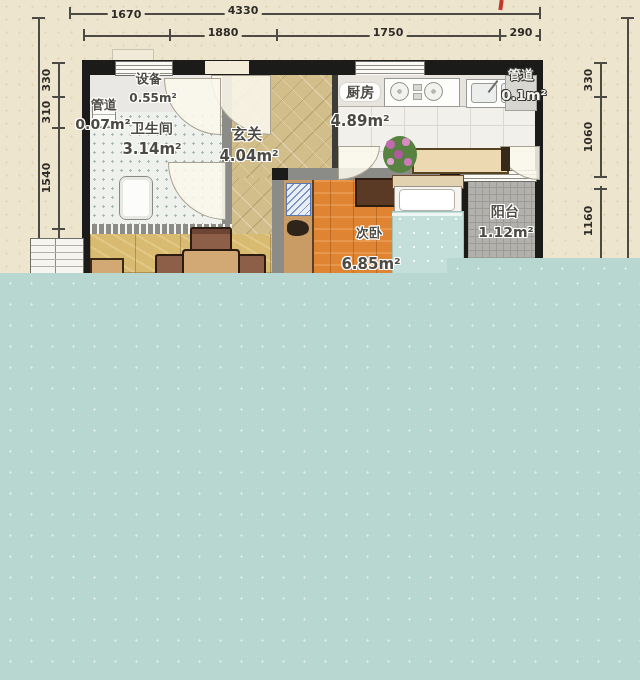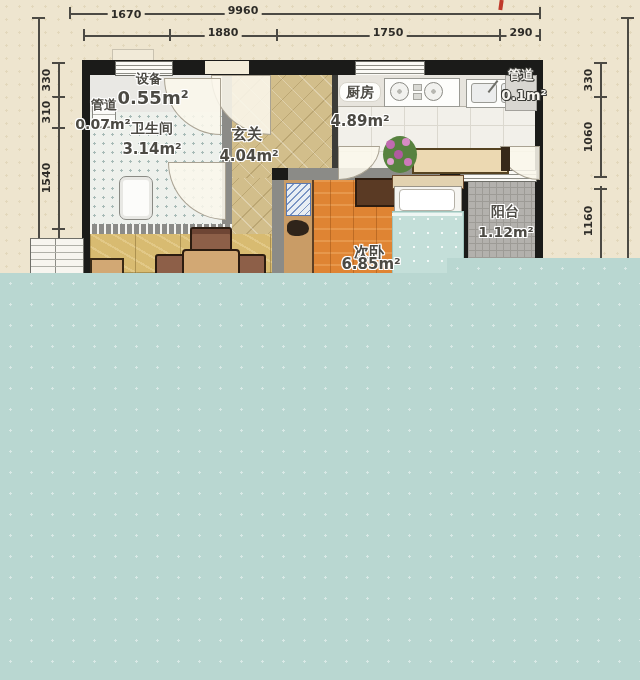--- a/index.html
+++ b/index.html
@@ -48,21 +48,21 @@
   .dot{position:absolute;border-radius:50%;}
 </style>
 </head>
 <body>
 
 <div id="stage">
 
   <div class="dimline" style="left:70px;top:13px;width:471px;height:2px"></div>
   <div class="dimline" style="left:69px;top:7px;width:2px;height:12px"></div>
   <div class="dimline" style="left:539px;top:7px;width:2px;height:12px"></div>
-  <div class="dim" style="left:243px;top:11px">9960</div>
+  <div class="dim" style="left:243px;top:11px">4330</div>
   <div class="abs" style="left:499px;top:0;width:4px;height:10px;background:#c0392b;transform:rotate(8deg)"></div>
 
   <div class="dimline" style="left:83px;top:35px;width:458px;height:2px"></div>
   <div class="dimline" style="left:83px;top:29px;width:2px;height:12px"></div>
   <div class="dimline" style="left:169px;top:29px;width:2px;height:12px"></div>
   <div class="dimline" style="left:276px;top:29px;width:2px;height:12px"></div>
   <div class="dimline" style="left:499px;top:29px;width:2px;height:12px"></div>
   <div class="dimline" style="left:539px;top:29px;width:2px;height:12px"></div>
   <div class="dim" style="left:126px;top:15px">1670</div>
   <div class="dim" style="left:223px;top:33px">1880</div>
@@ -161,32 +161,32 @@
 
   <div class="abs" style="left:90px;top:258px;width:30px;height:15px;background:#d2a874;border:2px solid #3a2a16;border-bottom:none"></div>
   <div class="abs" style="left:190px;top:227px;width:38px;height:26px;background:#8d5f48;border:2px solid #2c1c10;border-radius:3px;box-shadow:inset 0 5px 0 #6e4534"></div>
   <div class="abs" style="left:155px;top:254px;width:28px;height:19px;background:#8d5f48;border:2px solid #2c1c10;border-radius:3px"></div>
   <div class="abs" style="left:234px;top:254px;width:28px;height:19px;background:#8d5f48;border:2px solid #2c1c10;border-radius:3px"></div>
   <div class="abs" style="left:182px;top:249px;width:54px;height:24px;background:#d2a874;border:2px solid #2c1c10;border-radius:4px"></div>
 
   <div class="abs" style="left:30px;top:238px;width:52px;height:35px;background:#f7f5ef;border:1.5px solid #6e6e68;background-image:repeating-linear-gradient(180deg,transparent 0 6px,#b0b0a8 6px 7px),linear-gradient(90deg,transparent 24px,#8d8d86 24px,#8d8d86 25px,transparent 25px)"></div>
 
   <div class="lbl" style="left:149px;top:78px;font-size:13px">设备</div>
-  <div class="lbl" style="left:153px;top:98px;font-size:18px">0.55m²</div>
+  <div class="lbl" style="left:153px;top:98px;font-size:12px">0.55m²</div>
   <div class="lbl" style="left:104px;top:104px;font-size:13px">管道</div>
   <div class="lbl" style="left:103px;top:124px;font-size:14px">0.07m²</div>
   <div class="lbl" style="left:152px;top:128px;font-size:14px">卫生间</div>
   <div class="lbl" style="left:152px;top:149px;font-size:15px">3.14m²</div>
   <div class="lbl" style="left:247px;top:134px;font-size:15px">玄关</div>
   <div class="lbl" style="left:249px;top:156px;font-size:15px">4.04m²</div>
   <div class="lbl" style="left:360px;top:92px;font-size:14px;background:#fdfdfb;border:1px solid #d8d5cc;border-radius:8px;padding:2px 6px">厨房</div>
   <div class="lbl" style="left:360px;top:121px;font-size:15px">4.89m²</div>
   <div class="lbl lbl-light" style="left:521px;top:74px;font-size:13px">管道</div>
   <div class="lbl lbl-light" style="left:524px;top:95px;font-size:14px">0.1m²</div>
-  <div class="lbl" style="left:369px;top:252px;font-size:15px">次卧</div>
+  <div class="lbl" style="left:369px;top:232px;font-size:13px">次卧</div>
   <div class="lbl" style="left:371px;top:264px;font-size:15px">6.85m²</div>
   <div class="lbl" style="left:505px;top:211px;font-size:14px">阳台</div>
   <div class="lbl" style="left:506px;top:232px;font-size:14px">1.12m²</div>
 
   <div class="teal" style="left:447px;top:258px;width:193px;height:16px"></div>
   <div class="teal" style="left:0;top:273px;width:640px;height:407px"></div>
 
 </div>
 
 </body></html>

